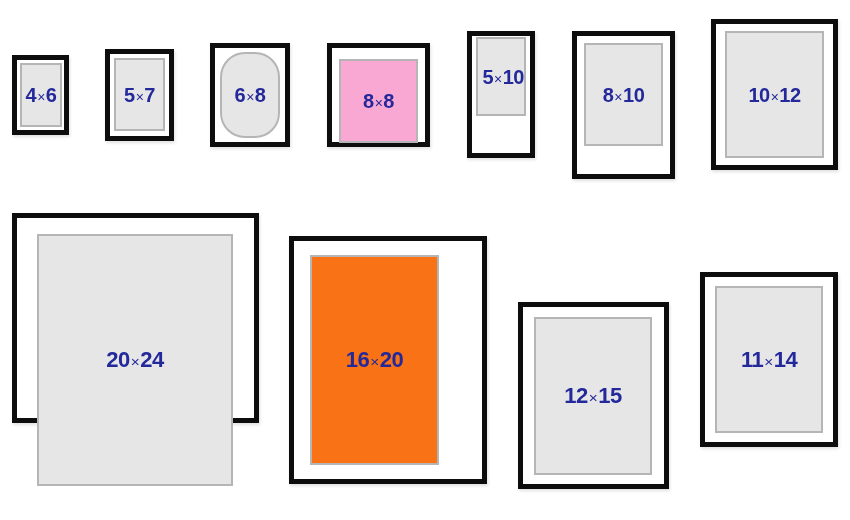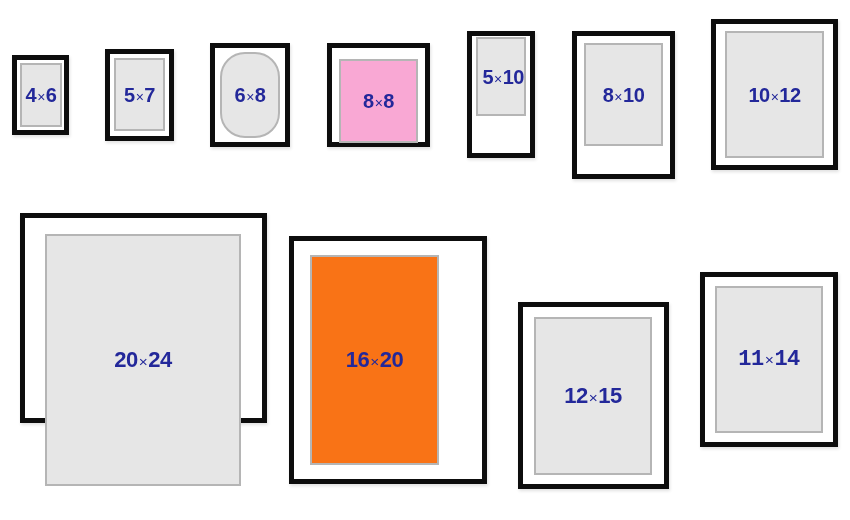--- a/index.html
+++ b/index.html
@@ -58,33 +58,33 @@
     <div class="frame" style="left: 572px; top: 31px; width: 103px; height: 148px; border-width: 5px; border-color: rgb(13, 13, 13);">
       <div class="mat" style="left: 7px; top: 7px; width: 79px; height: 103px; background: rgb(230, 230, 230); border-color: rgb(181, 181, 181);">
         <span class="label" style="font-size: 20px; color: rgb(35, 40, 154);"><span>8</span><span class="x">×</span><span>10</span></span>
       </div>
     </div>
     <div class="frame" style="left: 711px; top: 19px; width: 127px; height: 151px; border-width: 5px; border-color: rgb(13, 13, 13);">
       <div class="mat" style="left: 9px; top: 7px; width: 99px; height: 127px; background: rgb(230, 230, 230); border-color: rgb(181, 181, 181); justify-content: center;">
         <span class="label" style="font-size: 20px; color: rgb(35, 40, 154);"><span>10</span><span class="x">×</span><span>12</span></span>
       </div>
     </div>
-    <div class="frame" style="left: 12px; top: 213px; width: 247px; height: 210px; border-width: 5px; border-color: rgb(13, 13, 13); margin-left: 8px;">
+    <div class="frame" style="left: 12px; top: 213px; width: 247px; height: 210px; border-width: 5px; border-color: rgb(13, 13, 13);">
       <div class="mat" style="left: 20px; top: 16px; width: 196px; height: 252px; background: rgb(230, 230, 230); border-color: rgb(181, 181, 181);">
         <span class="label" style="font-size: 22px; color: rgb(35, 40, 154);"><span>20</span><span class="x">×</span><span>24</span></span>
       </div>
     </div>
     <div class="frame" style="left: 289px; top: 236px; width: 198px; height: 248px; border-width: 5px; border-color: rgb(13, 13, 13);">
       <div class="mat" style="left: 16px; top: 14px; width: 129px; height: 210px; background: #f97316; border-color: rgb(181, 181, 181);">
         <span class="label" style="font-size: 22px; color: rgb(35, 40, 154);"><span>16</span><span class="x">×</span><span>20</span></span>
       </div>
     </div>
     <div class="frame" style="left: 518px; top: 266px; width: 151px; height: 187px; border-width: 5px; border-color: rgb(13, 13, 13); margin-top: 36px;">
       <div class="mat" style="left: 11px; top: 10px; width: 118px; height: 158px; background: rgb(230, 230, 230); border-color: rgb(181, 181, 181);">
         <span class="label" style="font-size: 22px; color: rgb(35, 40, 154);"><span>12</span><span class="x">×</span><span>15</span></span>
       </div>
     </div>
-    <div class="frame" style="left: 700px; top: 272px; width: 138px; height: 175px; border-width: 5px; border-color: rgb(13, 13, 13); font-family: Liberation Mono, monospace;">
+    <div class="frame" style="left: 700px; top: 272px; width: 138px; height: 175px; border-width: 5px; border-color: rgb(13, 13, 13);">
       <div class="mat" style="left: 10px; top: 9px; width: 108px; height: 147px; background: rgb(230, 230, 230); border-color: rgb(181, 181, 181);">
         <span class="label" style="font-size: 22px; color: rgb(35, 40, 154);"><span>11</span><span class="x">×</span><span>14</span></span>
       </div>
     </div>
   </div>
 
 </body></html>

